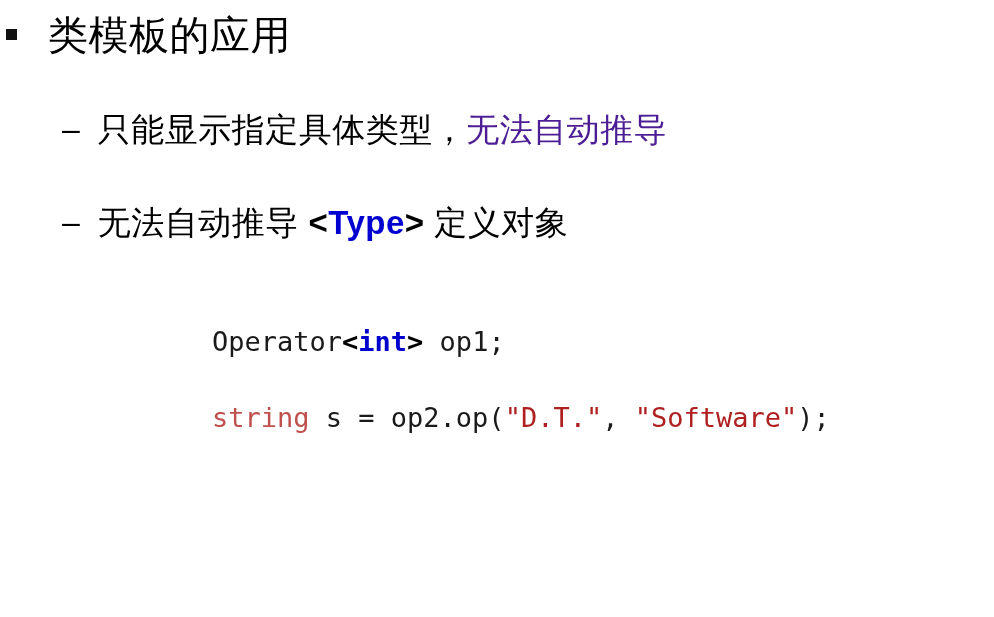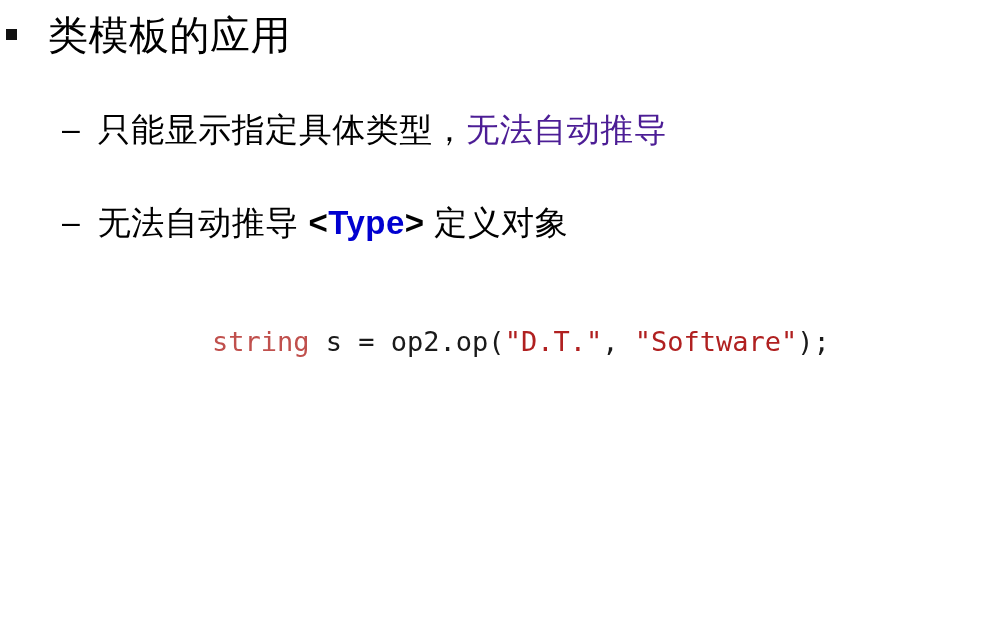--- a/index.html
+++ b/index.html
@@ -116,20 +116,21 @@
     <span class="l2-text"><span>只能显示指定具体类型，</span><span class="accent-red">无法自动推导</span></span>
   </div>
 
   <div class="bullet-l2 b2">
     <span class="dash-marker">–</span>
     <span class="l2-text"><span>无法自动推导 </span><span class="type-tag"><span>&lt;</span><span class="inner">Type</span><span>&gt;</span></span><span> 定义对象</span></span>
   </div>
 
   <div class="code-block">
 
+    <div class="code-line"><span>Operator</span><span class="ang">&lt;</span><span class="kw-blue-b">int</span><span class="ang">&gt;</span><span> op1;</span></div>
 
 
 
     <div class="code-line"><span class="kw-red">string</span><span> s = op2.op(</span><span class="lit-str">"D.T."</span><span>, </span><span class="lit-str">"Software"</span><span>);</span></div>
 
   </div>
 
 </div>
 
 </body></html>

